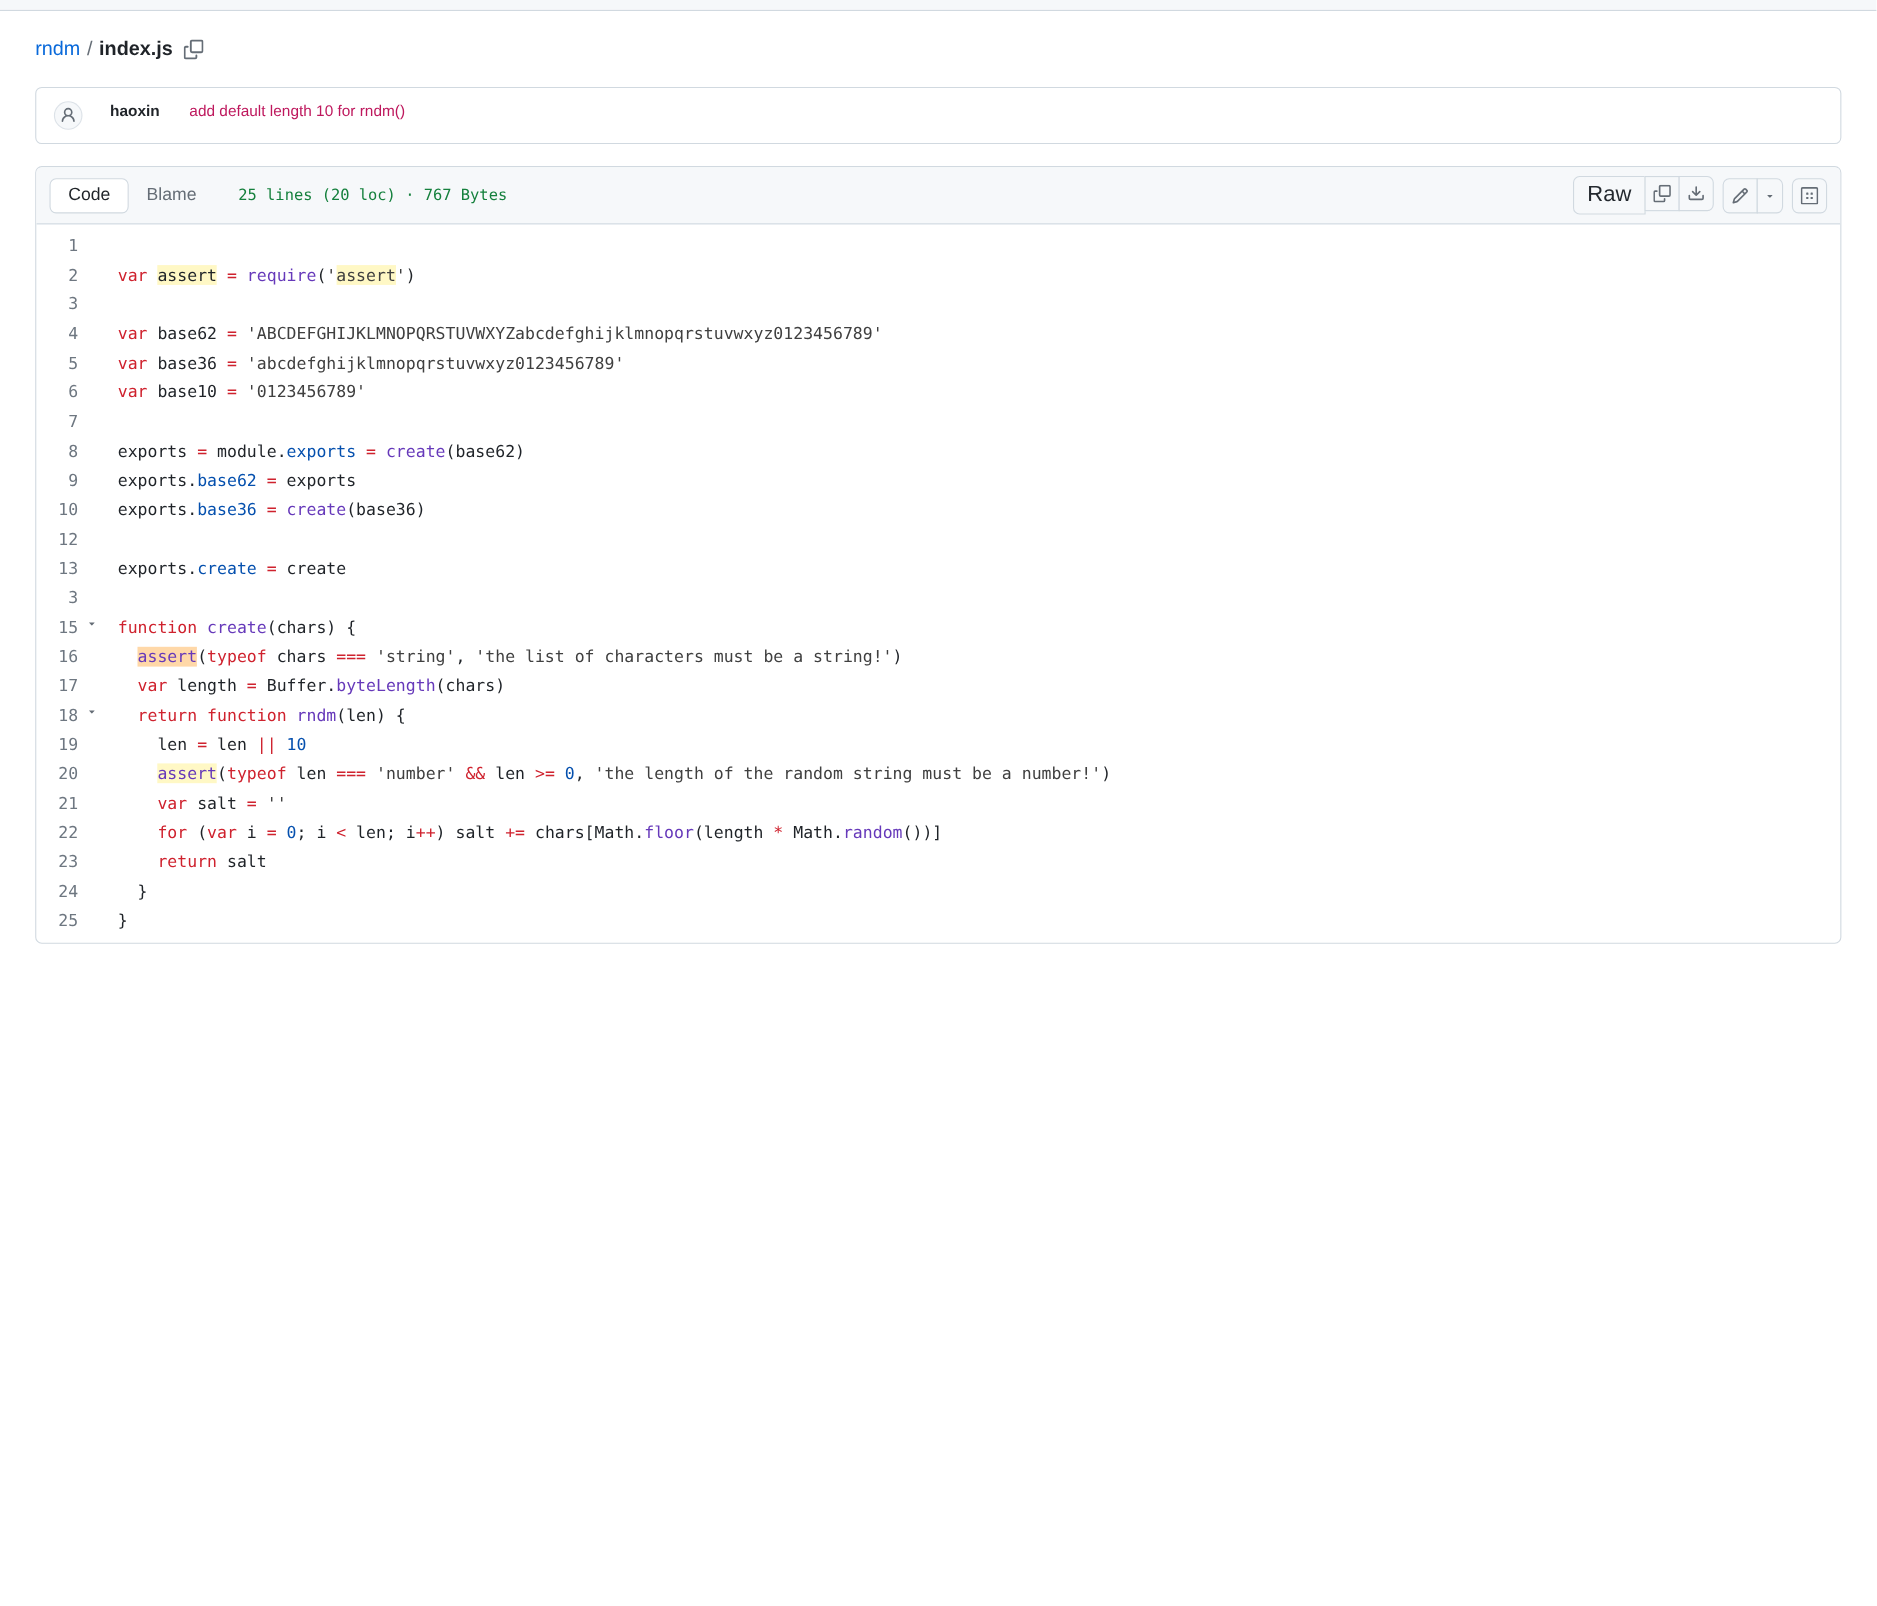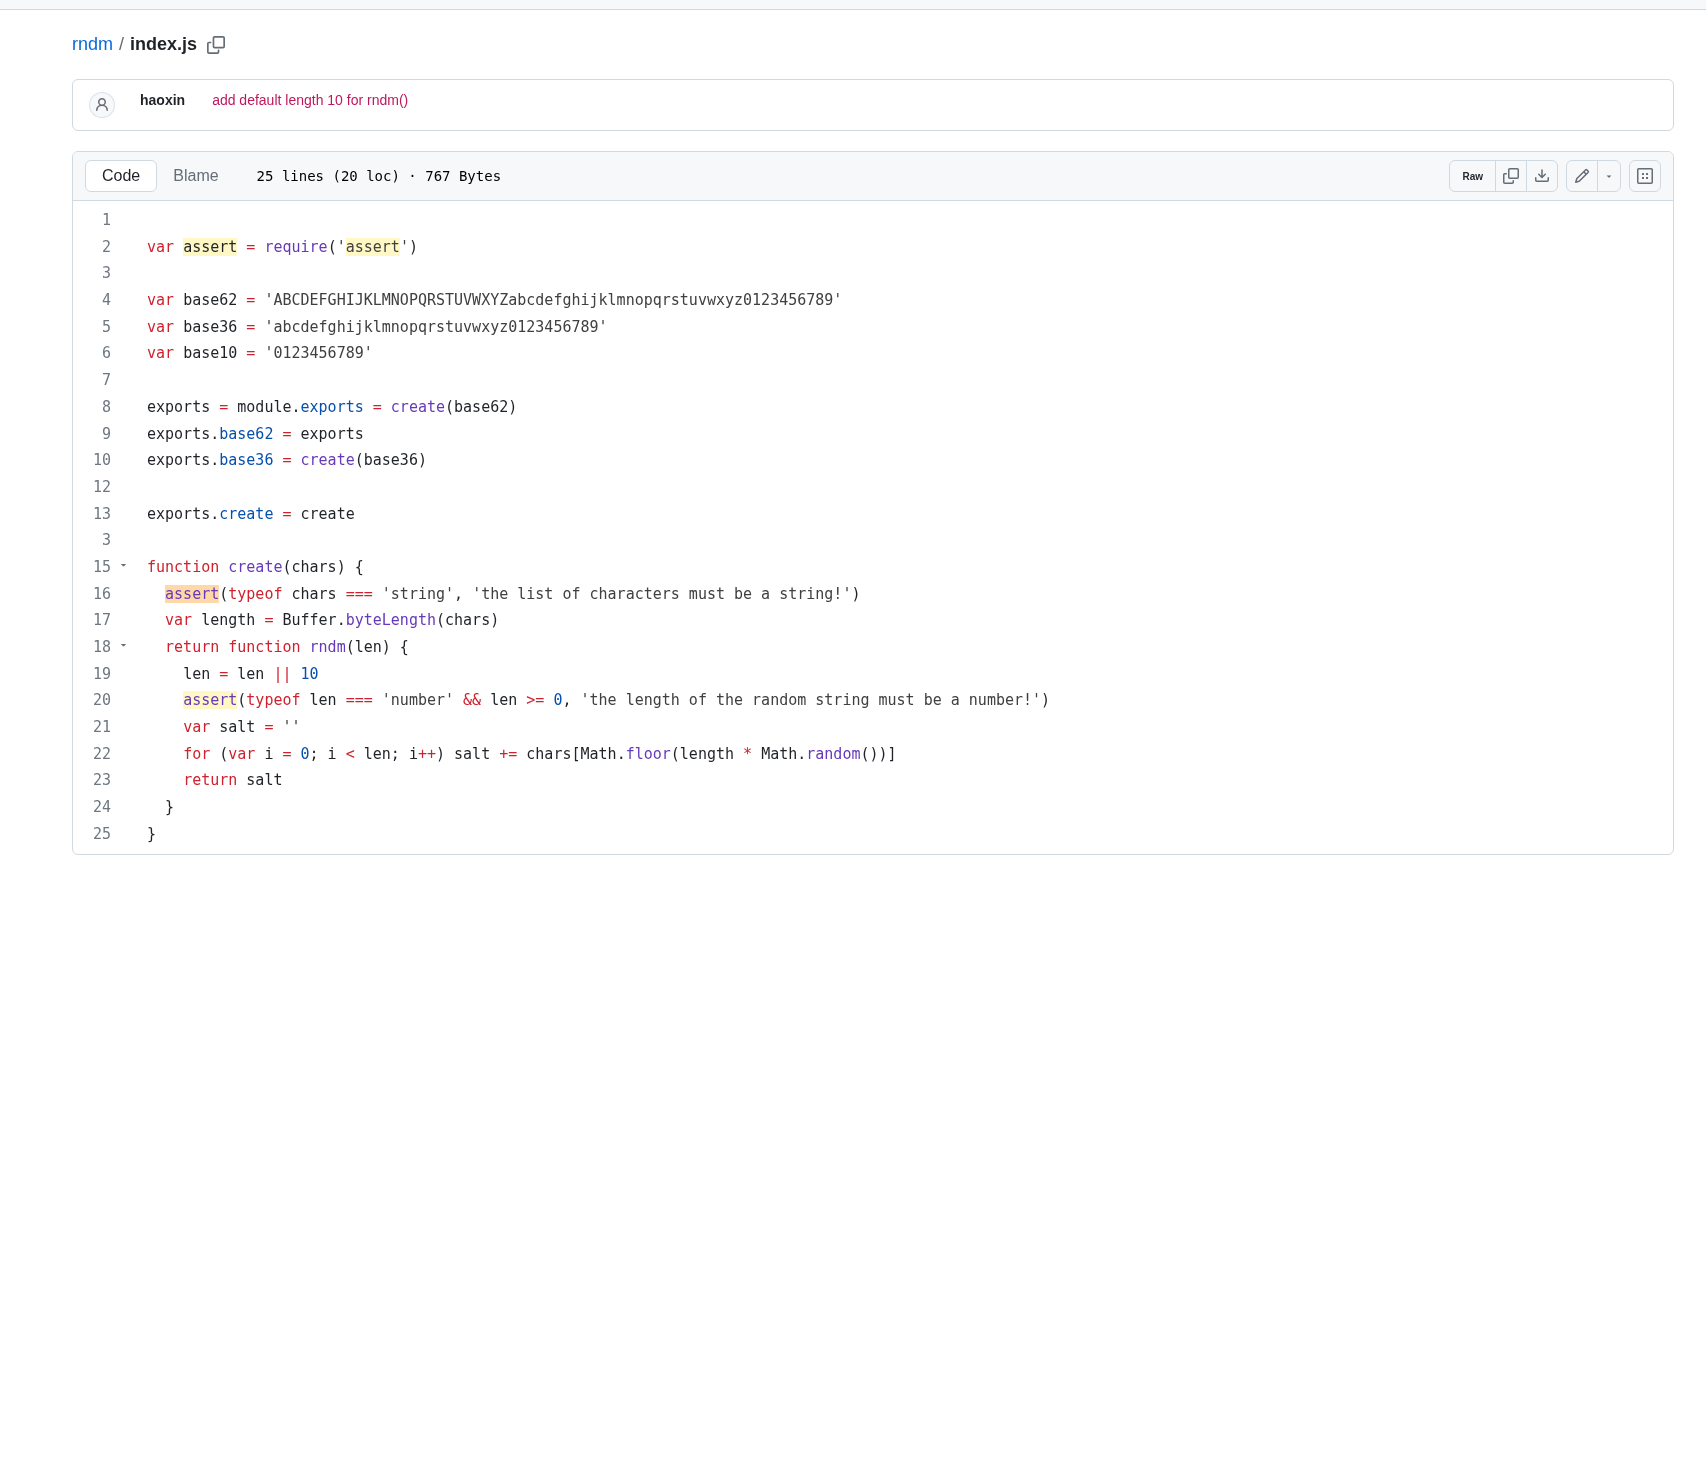--- a/index.html
+++ b/index.html
@@ -3,21 +3,21 @@
   <meta charset="utf-8">
   <style>
     * { margin: 0; padding: 0; box-sizing: border-box; }
     body {
       font-family: -apple-system, BlinkMacSystemFont, "Segoe UI", Helvetica, Arial, sans-serif;
       background: #ffffff;
       color: #1f2328;
       font-size: 14px;
     }
     .top-border { height: 10px; background: #f6f8fa; border-bottom: 1px solid #d1d9e0; }
-    .container { padding: 24px 32px 16px 32px; margin-left: 40px; }
+    .container { padding: 24px 32px 16px 32px; }
     .breadcrumb {
       display: flex; align-items: center; gap: 6px;
       font-size: 18px; font-weight: 600; margin-bottom: 24px;
     }
     .breadcrumb a { color: #0969da; text-decoration: none; font-weight: 400; }
     .breadcrumb .sep { color: #656d76; font-weight: 400; }
     .breadcrumb .file { font-weight: 600; color: #1f2328; }
     .copy-path-icon { margin-left: 4px; color: #656d76; width: 18px; height: 18px; cursor: pointer; }
 
     .commit-box {
@@ -41,26 +41,26 @@
     }
     .header-left { display: flex; align-items: center; gap: 12px; }
     .tab-group { display: flex; align-items: center; }
     .tab {
       padding: 6px 16px; font-size: 16px; font-weight: 400;
       border-radius: 6px; cursor: pointer; color: #656d76;
     }
     .tab.active { background: #ffffff; border: 1px solid #d1d9e0; color: #1f2328; }
     .file-info {
       font-family: ui-monospace, SFMono-Regular, "SF Mono", Menlo, Consolas, monospace;
-      font-size: 14px; color: #000000; margin-left: 10px;
+      font-size: 14px; color: #15803d; margin-left: 10px;
     }
     .header-right { display: flex; align-items: center; gap: 8px; }
     .btn {
       background: #f6f8fa; border: 1px solid #d1d9e0; border-radius: 6px;
-      padding: 5px 12px; font-size: 10px; font-weight: 700; cursor: pointer;
+      padding: 5px 12px; font-size: 20px; font-weight: 400; cursor: pointer;
       display: flex; align-items: center; color: #24292f;
     }
     .icon-btn {
       background: #f6f8fa; border: 1px solid #d1d9e0; border-radius: 6px;
       width: 32px; height: 32px; display: flex; align-items: center;
       justify-content: center; cursor: pointer; color: #656d76;
     }
     .btn-group { display: flex; }
     .btn-group .icon-btn { border-radius: 0; margin-left: -1px; }
     .btn-group .icon-btn:first-child { border-radius: 6px 0 0 6px; margin-left: 0; }

